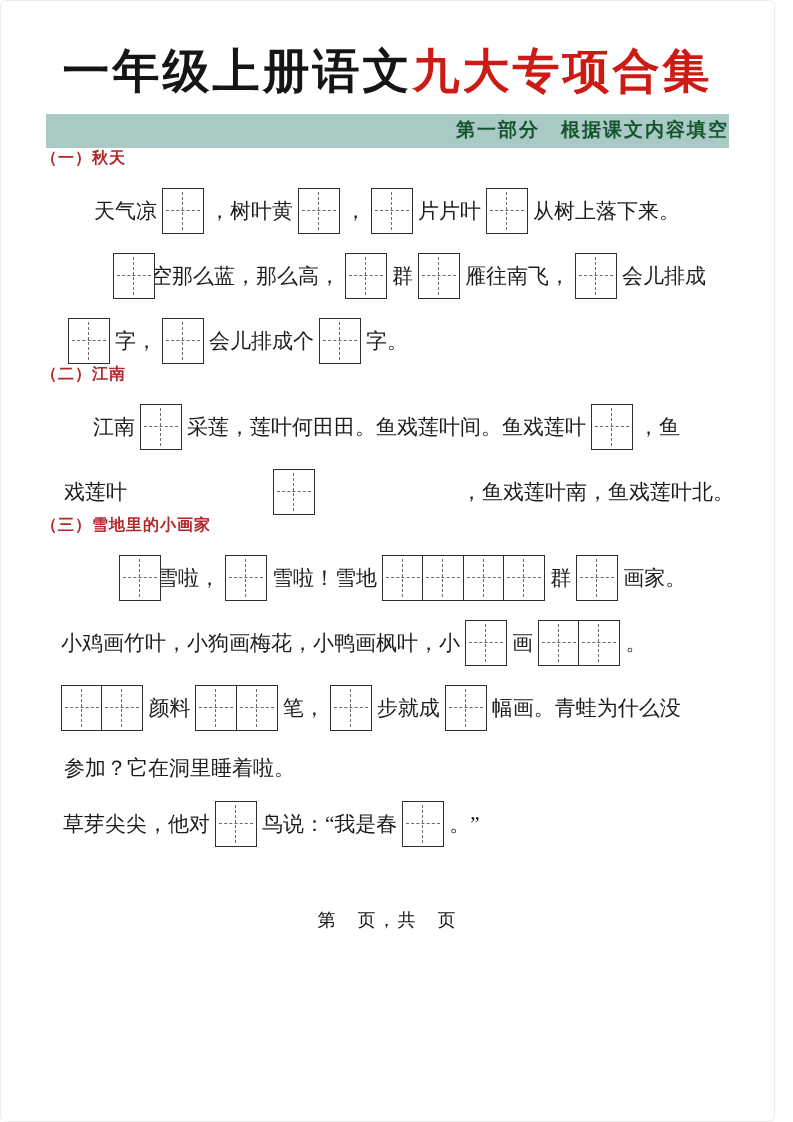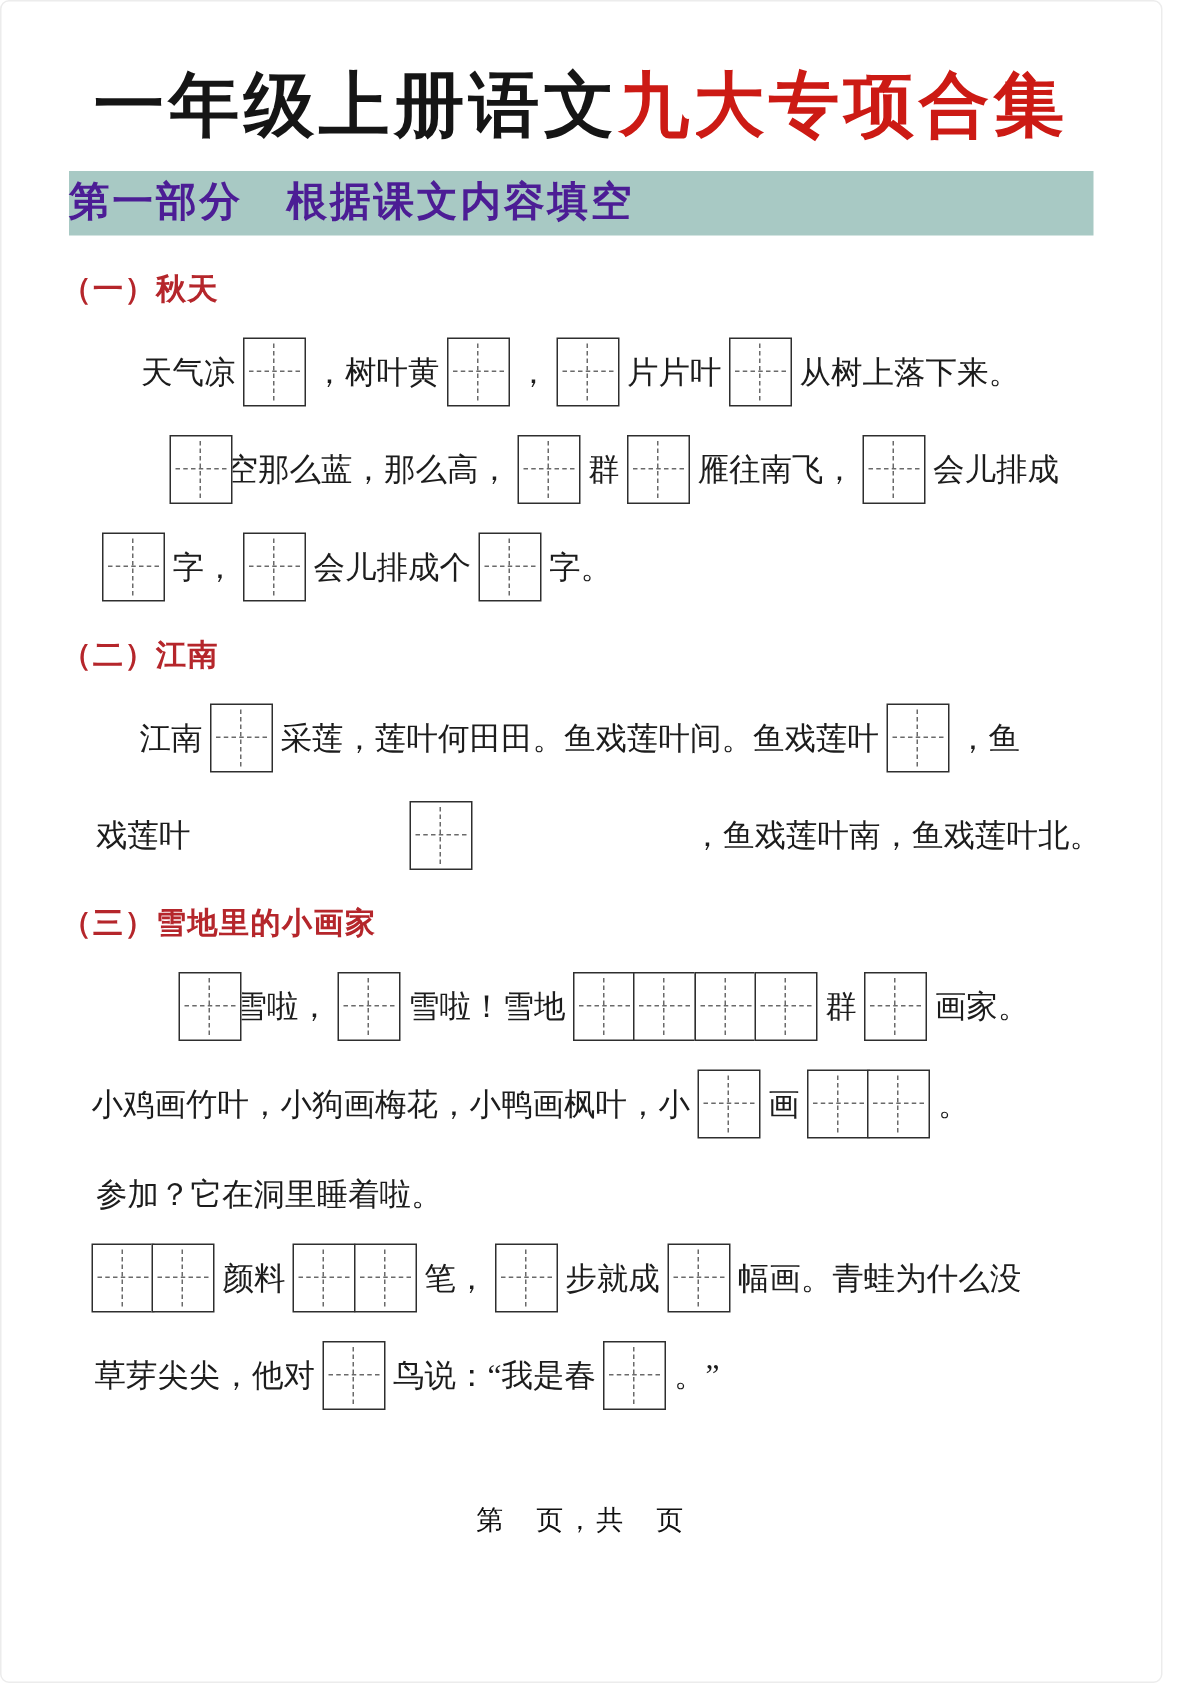--- a/index.html
+++ b/index.html
@@ -14,27 +14,27 @@
     margin-top:42px;text-align:center;
     font-size:47px;font-weight:900;letter-spacing:3px;line-height:1.2;
     white-space:nowrap;
   }
   .title .t-black{color:#151515;}
   .title .t-red{color:var(--title-red,#cc1a14);}
   
   .banner{
     margin:15px 45px 0 45px;
     background:var(--banner-bg,#a8c9c4);
-    text-align:left;font-size:27px;font-weight:700;color:#4c1d95;
+    text-align:right;font-size:19px;font-weight:700;color:#14532d;
     letter-spacing:2px;padding:6px 0 7px 0;line-height:1.1;
   }
   
   .content{padding:0 40px;}
   .sec-heading{
-    margin-top:23px;font-size:20px;font-weight:700;
+    font-size:16px;font-weight:700;
     color:var(--heading-red,#b5262b);letter-spacing:1px;line-height:1.3;
   }
   .line{
     margin-top:19px;display:flex;align-items:center;column-gap:5px;
     min-height:46px;font-size:21px;line-height:1.35;white-space:nowrap;
   }
   .line.text-only{min-height:28px;margin-top:23px;}
   .seg-text{flex:0 0 auto;}
   .seg-text.tight{margin-left:-9px;}
   
@@ -175,42 +175,42 @@
           <div class="tzg">
             <div class="cell"></div>
           </div>
           <span class="seg-text">画</span>
           <div class="tzg">
             <div class="cell"></div>
             <div class="cell"></div>
           </div>
           <span class="seg-text">。</span>
         </div>
+        <div class="line" style="padding-left: 20px;">
+          <div class="tzg">
+            <div class="cell"></div>
+            <div class="cell"></div>
+          </div>
+          <span class="seg-text">颜料</span>
+          <div class="tzg">
+            <div class="cell"></div>
+            <div class="cell"></div>
+          </div>
+          <span class="seg-text">笔，</span>
+          <div class="tzg">
+            <div class="cell"></div>
+          </div>
+          <span class="seg-text">步就成</span>
+          <div class="tzg">
+            <div class="cell"></div>
+          </div>
+          <span class="seg-text">幅画。青蛙为什么没</span>
+        </div>
         <div class="line text-only" style="padding-left: 23px;">
           <span class="seg-text">参加？它在洞里睡着啦。</span>
-        </div>
-        <div class="line" style="padding-left: 20px;">
-          <div class="tzg">
-            <div class="cell"></div>
-            <div class="cell"></div>
-          </div>
-          <span class="seg-text">颜料</span>
-          <div class="tzg">
-            <div class="cell"></div>
-            <div class="cell"></div>
-          </div>
-          <span class="seg-text">笔，</span>
-          <div class="tzg">
-            <div class="cell"></div>
-          </div>
-          <span class="seg-text">步就成</span>
-          <div class="tzg">
-            <div class="cell"></div>
-          </div>
-          <span class="seg-text">幅画。青蛙为什么没</span>
         </div>
       </section>
       <section class="sec">
         <div class="line" style="padding-left: 22px;">
           <span class="seg-text">草芽尖尖，他对</span>
           <div class="tzg">
             <div class="cell"></div>
           </div>
           <span class="seg-text">鸟说：“我是春</span>
           <div class="tzg">

